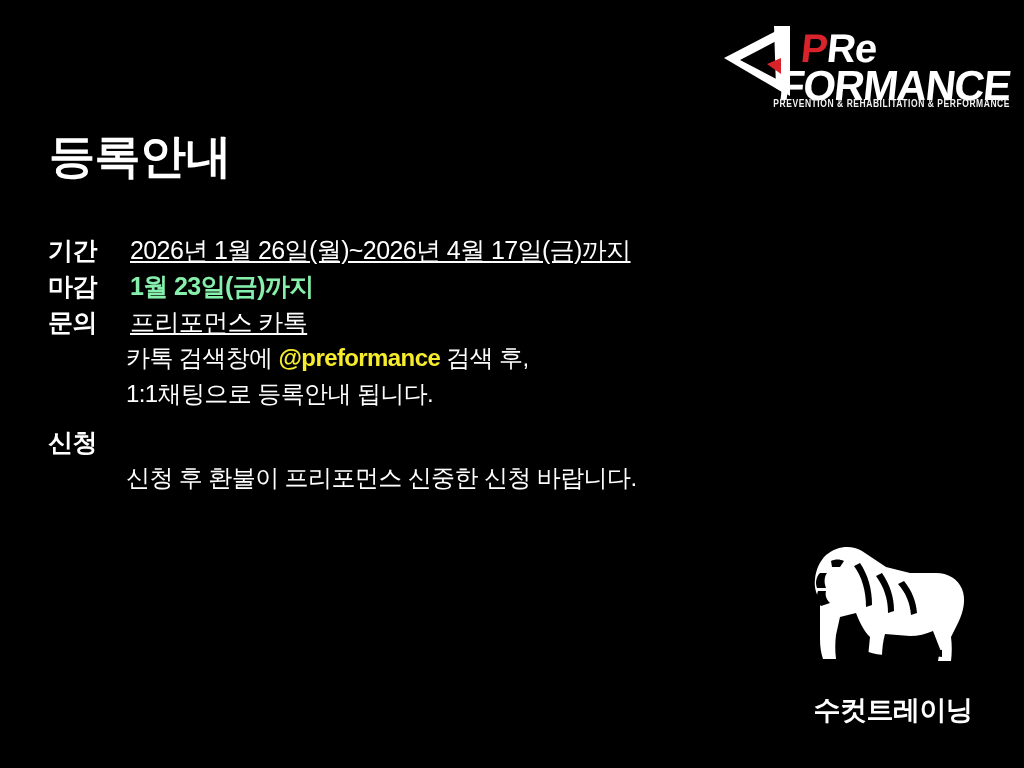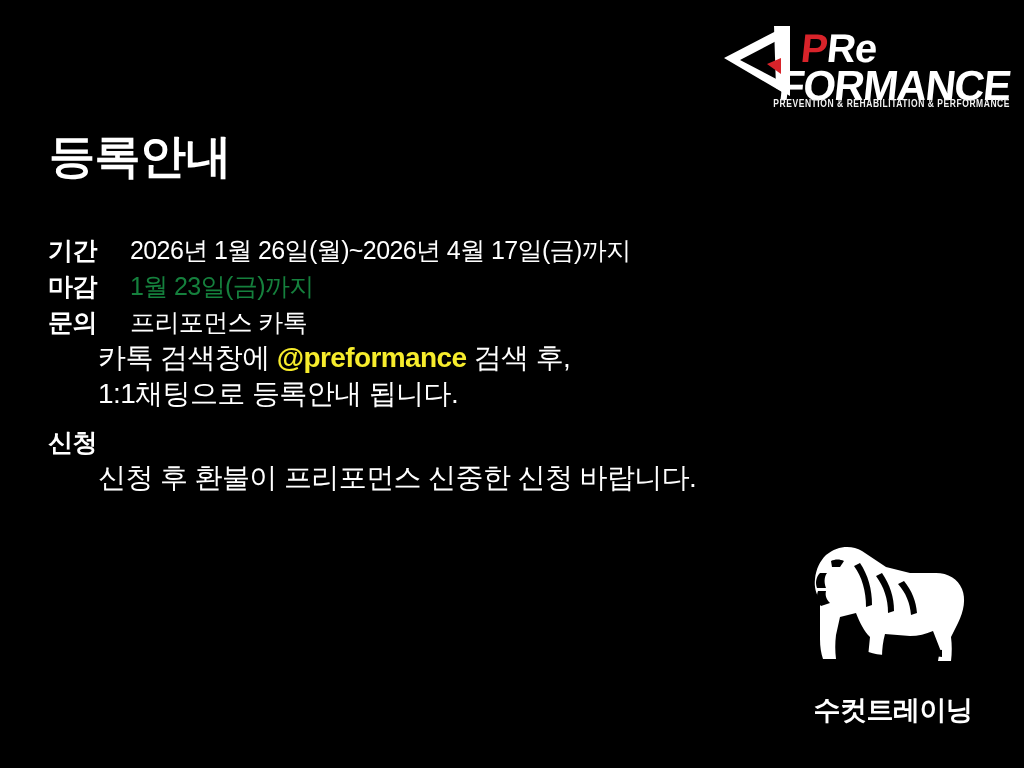--- a/index.html
+++ b/index.html
@@ -83,32 +83,33 @@
   }
   .info-value {
     flex: 1 1 auto;
     font-size: 25px;
     line-height: 36px;
     color: #ffffff;
     letter-spacing: -0.6px;
     white-space: nowrap;
   }
   .info-value.accent {
-    color: #15803d;
-    font-weight: 400;
+    color: #86efac;
+    font-weight: 700;
   }
   .info-value.plain {
     font-weight: 400;
+    text-decoration: underline;
   }
   .sub-line {
-    font-size: 28px;
+    font-size: 24px;
     line-height: 36px;
     color: #ffffff;
     letter-spacing: -0.6px;
-    margin-left: 50px;
+    margin-left: 78px;
     white-space: nowrap;
     font-weight: 400;
   }
   .sub-line.accent-text {
     color: #f7ec2c;
     font-weight: 700;
   }
   .inline-accent {
     color: #f7ec2c;
     font-weight: 700;

